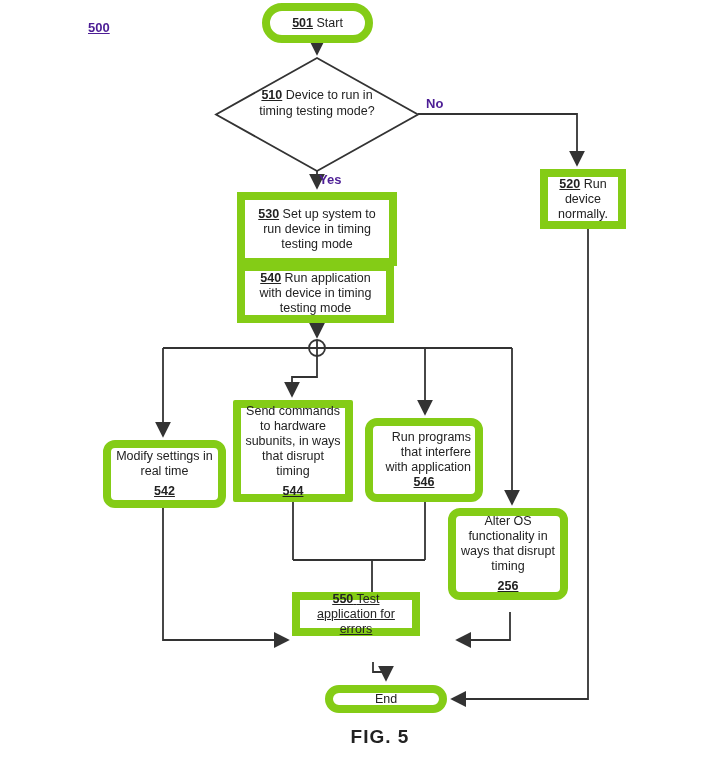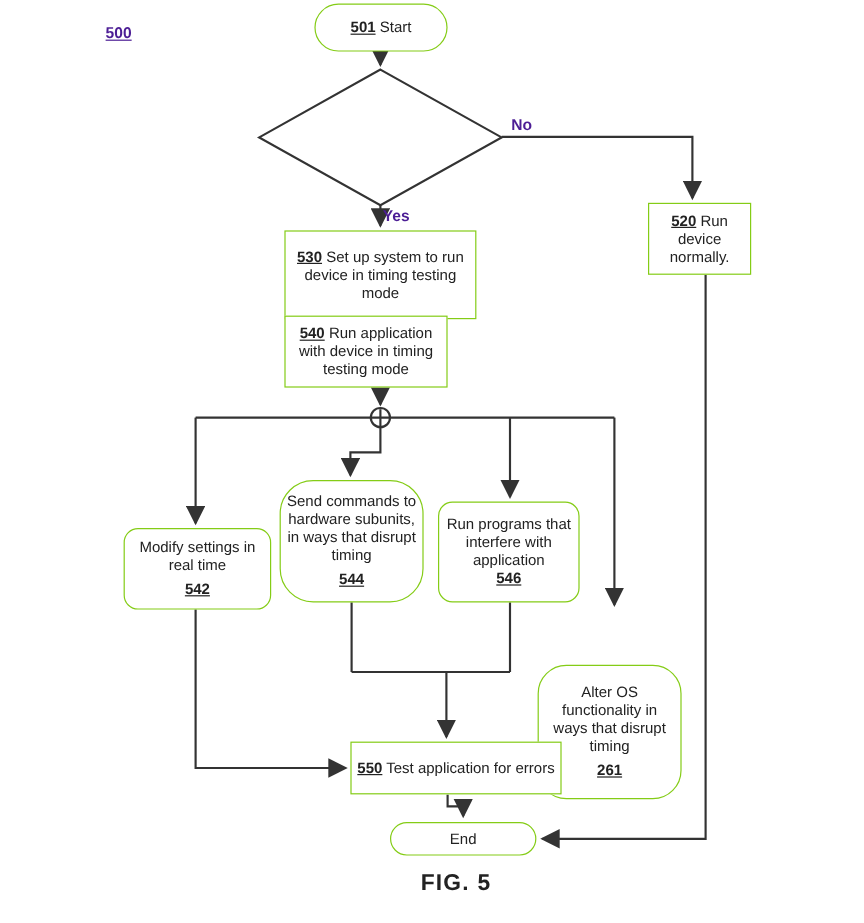--- a/index.html
+++ b/index.html
@@ -9,21 +9,21 @@
     font-family:"Liberation Sans","DejaVu Sans",sans-serif;
     color:#222;
     position:relative;
     overflow:hidden;
   }
   #canvas { position:absolute; left:0; top:0; width:720px; height:769px; }
   svg.wires { position:absolute; left:0; top:0; }
   .node {
     position:absolute;
     box-sizing:border-box;
-    border:1px solid #84cc16;
+    border:8px solid #84cc16;
     background:#fff;
     display:flex;
     flex-direction:column;
     align-items:center;
     justify-content:center;
     text-align:center;
     font-size:12.5px;
     line-height:1.2;
     padding:2px 4px;
   }
@@ -109,66 +109,70 @@
 
   <div class="freelabel" style="left:88px; top:20px; text-decoration:underline;">500</div>
 
   <div class="node" style="left:262px; top:3px; width:111px; height:40px; border-radius:20px;">
     <div>
       <span class="num">501</span>
       <span>Start</span>
     </div>
   </div>
 
+  <div class="dtext" style="left:253px; top:88px; width:128px;">
+    <span class="num">510</span>
+    <span>Device to run in timing testing mode?</span>
+  </div>
 
   <div class="freelabel" style="left:426px; top:96px;">No</div>
   <div class="freelabel" style="left:319px; top:172px;">Yes</div>
 
   <div class="node" style="left:540px; top:169px; width:86px; height:60px;">
     <div>
       <span class="num">520</span>
       <span>Run device normally.</span>
     </div>
   </div>
 
   <div class="node" style="left:237px; top:192px; width:160px; height:74px;">
     <div>
       <span class="num">530</span>
       <span>Set up system to run device in timing testing mode</span>
     </div>
   </div>
 
-  <div class="node" style="left:237px; top:263px; width:136px; height:60px;">
+  <div class="node" style="left:237px; top:263px; width:157px; height:60px;">
     <div>
       <span class="num">540</span>
       <span>Run application with device in timing testing mode</span>
     </div>
   </div>
 
   <div class="node" style="left:103px; top:440px; width:123px; height:68px; border-radius:12px;">
     <div>Modify settings in real time</div>
     <div class="num numbelow">542</div>
   </div>
 
-  <div class="node" style="left:233px; top:400px; width:120px; height:102px; border-radius:28px;">
+  <div class="node" style="left:233px; top:400px; width:120px; height:102px; border-radius:2px;">
     <div>Send commands to hardware subunits, in ways that disrupt timing</div>
     <div class="num numbelow">544</div>
   </div>
 
-  <div class="node" style="left:365px; top:418px; width:118px; height:84px; border-radius:12px;">
+  <div class="node" style="left:365px; top:418px; width:118px; height:84px; border-radius:12px;text-align:right;">
     <div>Run programs that interfere with application</div>
     <div class="num">546</div>
   </div>
 
-  <div class="node" style="left:448px; top:508px; width:120px; height:112px; border-radius:24px;margin-top:46px;">
+  <div class="node" style="left:448px; top:508px; width:120px; height:92px; border-radius:12px;">
     <div>Alter OS functionality in ways that disrupt timing</div>
-    <div class="num numbelow">261</div>
+    <div class="num numbelow">256</div>
   </div>
 
-  <div class="node" style="left:292px; top:618px; width:176px; height:44px;">
+  <div class="node" style="left:292px; top:592px; width:128px; height:44px;text-decoration:underline;">
     <div>
       <span class="num">550</span>
       <span>Test application for errors</span>
     </div>
   </div>
 
   <div class="node" style="left:325px; top:685px; width:122px; height:28px; border-radius:14px;">
     <div>End</div>
   </div>
 

